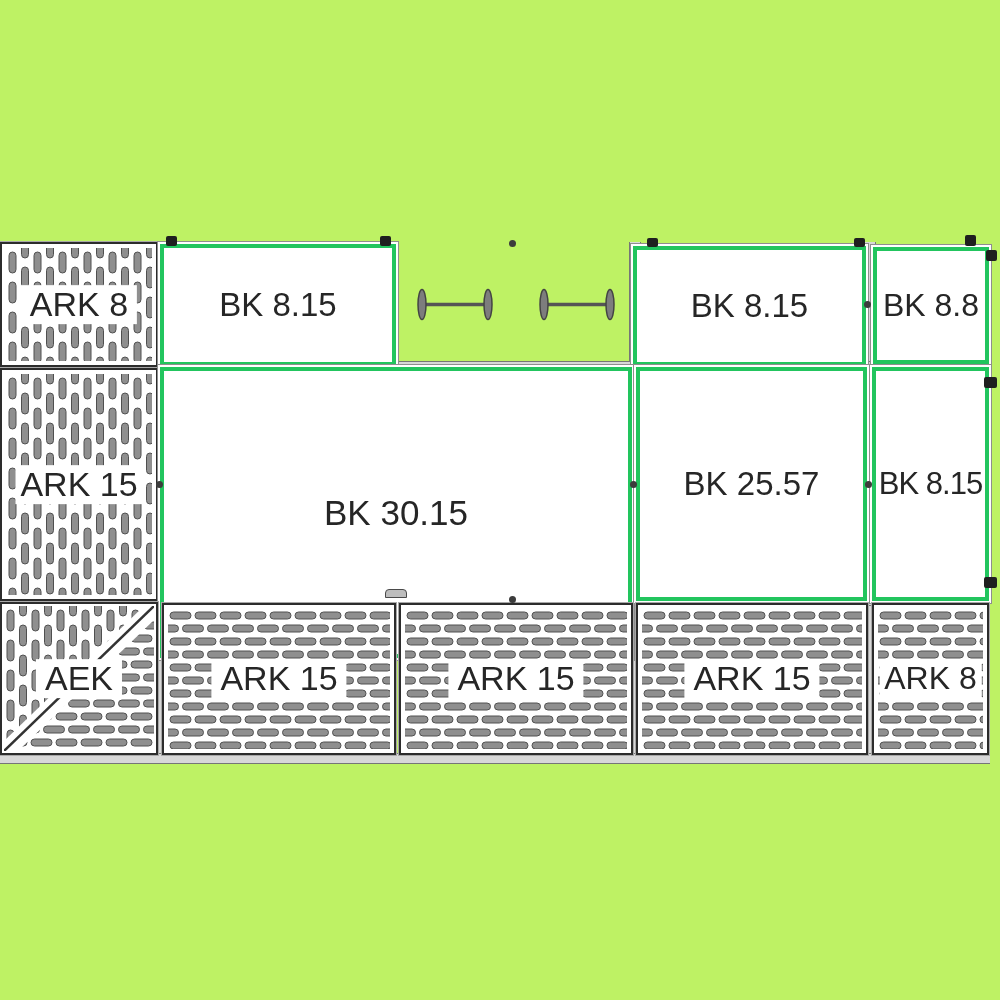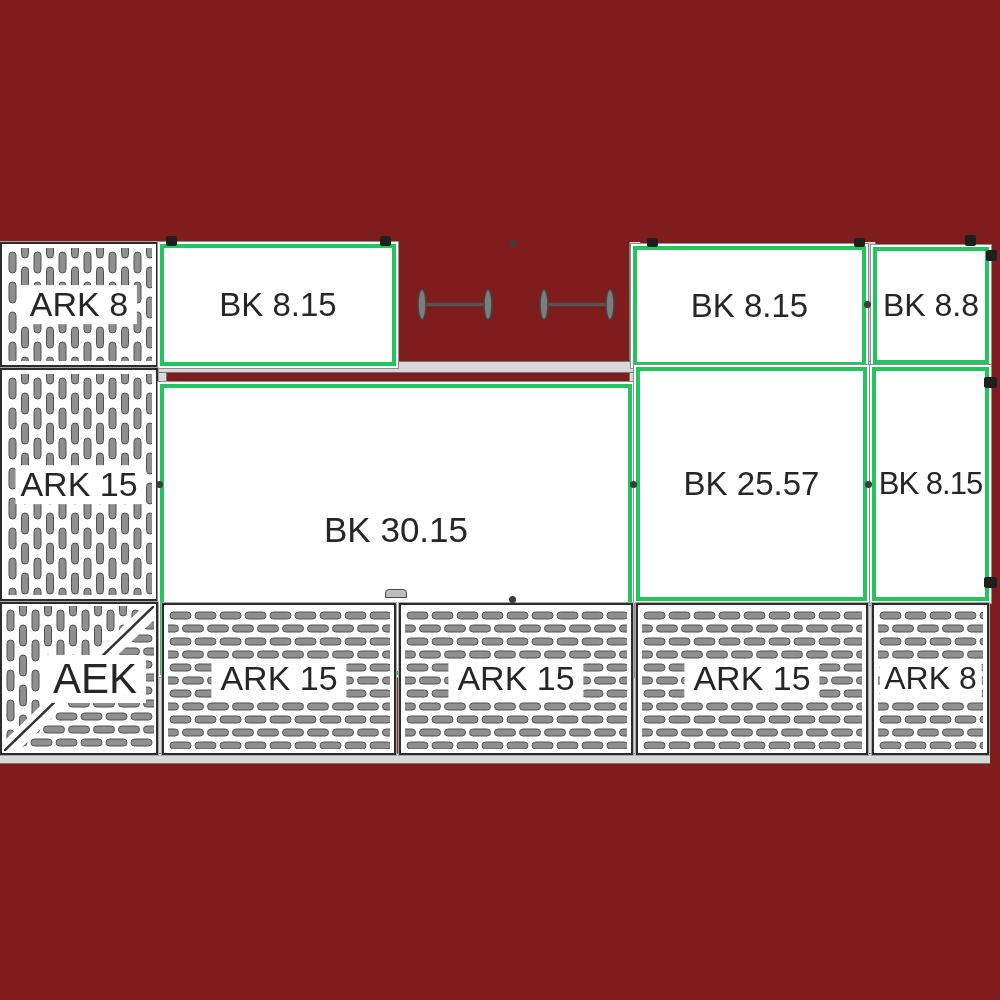--- a/index.html
+++ b/index.html
@@ -1,21 +1,21 @@
 <!DOCTYPE html>
 <html><head>
 <meta charset="utf-8">
 <style>
   html,body{margin:0;padding:0;}
   body{
     width:1000px;height:1000px;background:#ffffff;
     font-family:"Liberation Sans", sans-serif;
     position:relative;overflow:hidden;
   }
-  .stage{position:absolute;inset:0;background:#7f1d1d;}
+  .stage{position:absolute;inset:0;background:#bef264;}
   
   .rail{position:absolute;background:#d8d8d8;}
   .rail.h{border-top:1px solid #767676;border-bottom:1px solid #767676;}
   .rail.v{border-left:1px solid #767676;border-right:1px solid #767676;}
   
   .panel{position:absolute;background:#ffffff;box-sizing:border-box;}
   .bk{border:4px solid #22c55e;box-shadow:0 0 0 2px #ffffff,0 0 0 3px #8e8e8e;}
   .perfpanel{border:2px solid #2c2c2c;box-shadow:0 0 0 1px #a8a8a8;}
   .pf{position:absolute;left:4px;top:4px;right:4px;bottom:4px;overflow:hidden;}
   .pf svg{display:block;width:100%;height:100%;}
@@ -95,41 +95,41 @@
 
   <div class="panel perfpanel" style="left:0;top:368px;width:158px;height:233px;">
     <div class="pf">
       <svg>
           <rect width="100%" height="100%" fill="url(#vslots)"></rect>
         </svg>
     </div>
     <span class="label" style="font-size:34px;padding:2px 5px;">ARK 15</span>
   </div>
 
-  <div class="panel bk" style="left:160px;top:384px;width:472px;height:291px;">
+  <div class="panel bk" style="left:160px;top:367px;width:472px;height:291px;">
     <span class="label" style="font-size:35px;">BK 30.15</span>
   </div>
 
   <div class="panel bk" style="left:636px;top:367px;width:231px;height:234px;">
     <span class="label" style="font-size:33px;">BK 25.57</span>
   </div>
 
   <div class="panel bk" style="left:872px;top:367px;width:117px;height:234px;">
     <span class="label" style="font-size:31px;letter-spacing:-1px;padding:2px 2px;">BK 8.15</span>
   </div>
 
   <div class="panel perfpanel" style="left:0;top:602px;width:158px;height:153px;">
     <div class="pf" style="left:2px;top:2px;right:2px;bottom:2px;">
       <svg viewBox="0 0 150 145" preserveAspectRatio="none">
         <polygon points="0,0 140,0 0,135" fill="url(#vslots)"></polygon>
         <polygon points="150,14 150,145 14,145" fill="url(#hdash)"></polygon>
         <line x1="0" y1="145" x2="150" y2="0" stroke="#333333" stroke-width="2.5"></line>
       </svg>
     </div>
-    <span class="label" style="font-size:42px;margin-left:16px;">AEK</span>
+    <span class="label" style="font-size:34px;">AEK</span>
   </div>
 
   <div class="panel perfpanel" style="left:162px;top:603px;width:234px;height:152px;">
     <div class="pf">
       <svg>
           <rect width="100%" height="100%" fill="url(#hdash)"></rect>
         </svg>
     </div>
     <span class="label" style="font-size:34px;">ARK 15</span>
   </div>

